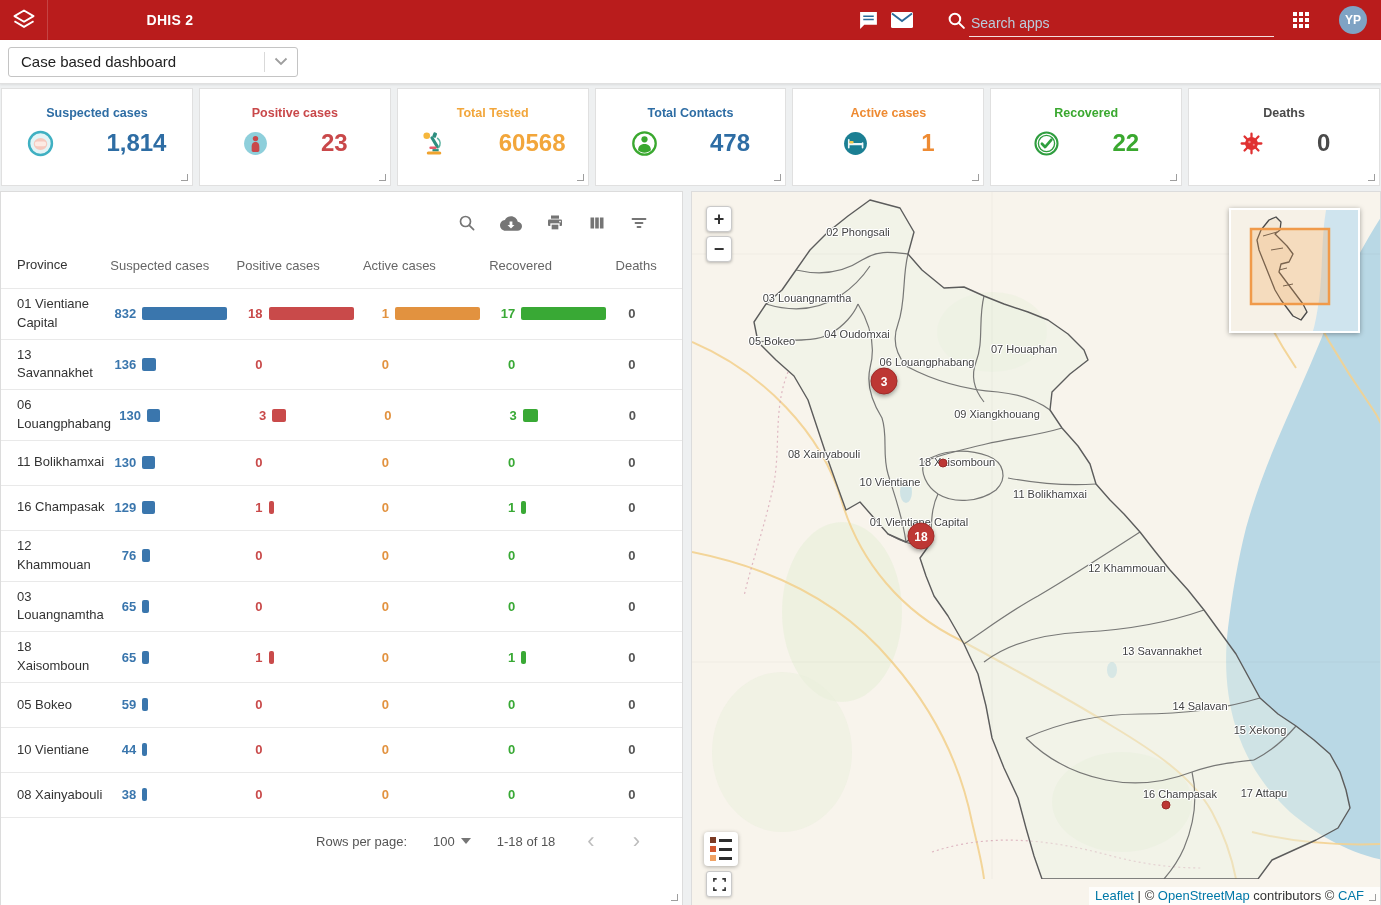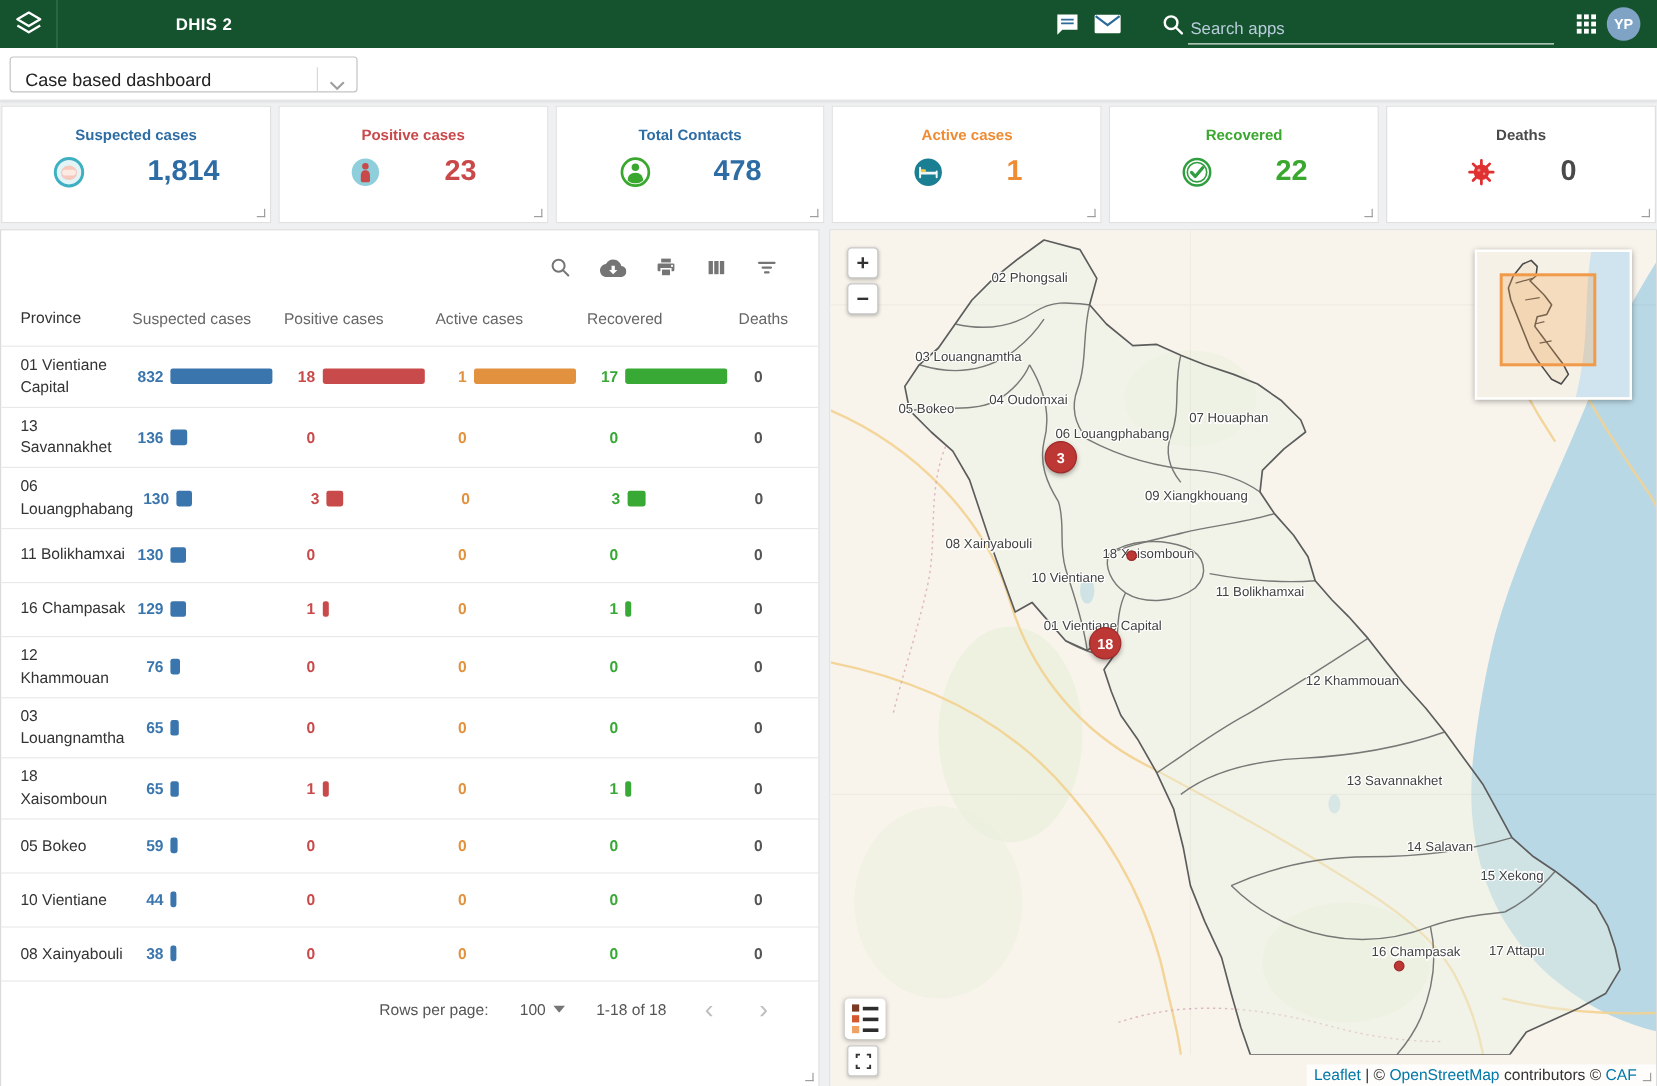--- a/index.html
+++ b/index.html
@@ -1,37 +1,37 @@
 <!DOCTYPE html>
 <html><head>
 <meta charset="utf-8">
 <style>
   * { box-sizing: border-box; margin: 0; padding: 0; }
   html,body { width:1381px; height:905px; overflow:hidden;
     font-family:"Liberation Sans","DejaVu Sans",sans-serif; background:#eef0f1; }
 
   
-  .topbar { height:40px; background:#14532d; display:flex; align-items:center; color:#fff; }
+  .topbar { height:40px; background:#b91c1c; display:flex; align-items:center; color:#fff; }
   .logo-box { width:48px; height:40px; display:flex; align-items:center; justify-content:center;
     border-right:1px solid rgba(255,255,255,.18); cursor:pointer; }
   .app-title { width:244px; text-align:center; font-size:14px; font-weight:700; letter-spacing:.3px; }
   .topbar-spacer { flex:1; }
   .top-icon { width:34px; height:34px; display:flex; align-items:center; justify-content:center; cursor:pointer; }
   .search-wrap { display:flex; align-items:flex-end; margin:0 10px 0 24px; }
   .search-input { width:305px; background:transparent; border:none; border-bottom:1px solid rgba(255,255,255,.85);
     color:#fff; font-size:14px; padding:4px 2px 5px; outline:none; font-family:inherit; }
   .search-input::placeholder { color:#b9cddd; }
   .avatar { width:28px; height:28px; border-radius:50%; background:#7fa3c4; color:#fff; font-size:12px;
-    font-weight:700; display:flex; align-items:center; justify-content:center; margin:0 14px 0 0; cursor:pointer; }
+    font-weight:700; display:flex; align-items:center; justify-content:center; margin:0 14px 0 21px; cursor:pointer; }
 
   
   .dash-bar { height:44px; background:#fff; display:flex; align-items:center; padding-left:8px;
     border-bottom:1px solid #e0e0e0; box-shadow:0 1px 2px rgba(0,0,0,.08); position:relative; z-index:5; }
   .dash-select { width:290px; height:30px; border:1px solid #c4c4c4; border-radius:3px; background:#fff;
-    display:flex; align-items:flex-end; cursor:pointer; }
+    display:flex; align-items:center; cursor:pointer; }
   .dash-select .val { flex:1; padding-left:12px; font-size:15px; color:#212121; }
   .dash-select .div { width:1px; height:20px; background:#d9d9d9; }
   .dash-select .chev { width:32px; display:flex; align-items:center; justify-content:center; }
 
   
   .cards-row { display:flex; gap:6px; padding:4px 1px 5px; }
   .kpi-card { flex:1; height:98px; background:#fff; border:1px solid #e0e0e0; position:relative;
     display:flex; flex-direction:column; align-items:center; }
   .kpi-label { margin-top:17px; font-size:12.5px; font-weight:700; }
   .kpi-valrow { margin-top:9px; display:flex; align-items:center; gap:8px; }
@@ -181,20 +181,38 @@
             <circle cx="13" cy="13" r="11" fill="#8ecfdb"></circle>
             <circle cx="13" cy="8.3" r="2.6" fill="#c9484a"></circle>
             <path d="M13 11.5c-2.9 0-3.7 2.2-3.7 4.7v3.5c0 1 .8 1.4 1.5 1.4h4.4c.7 0 1.5-.4 1.5-1.4v-3.5c0-2.5-.8-4.7-3.7-4.7z" fill="#c9484a"></path>
           </svg>
         </span>
         <span class="kpi-value" style="color: rgb(201, 72, 74);">23</span>
       </div>
       <span class="rz"></span>
     </div>
     <div class="kpi-card">
+      <div class="kpi-label" style="color: rgb(242, 166, 59);">Total Tested</div>
+      <div class="kpi-valrow">
+        <span style="display: flex;">
+          <svg viewBox="0 0 26 26">
+            <circle cx="6.5" cy="5.5" r="3.2" fill="#f6b73c"></circle>
+            <rect x="12.3" y="2.3" width="3.6" height="5" rx="1" fill="#2e8f80" transform="rotate(20 14 5)"></rect>
+            <path d="M11.5 7.5 L16.8 16.2" stroke="#2e8f80" stroke-width="3" stroke-linecap="round"></path>
+            <path d="M17.6 17.4c2.4-3 2.4-7-1-9.8" stroke="#57b09e" stroke-width="1.6" fill="none"></path>
+            <rect x="9" y="15.8" width="7" height="2.6" rx="1.2" fill="#e8596a"></rect>
+            <rect x="12" y="18.4" width="6" height="2.2" fill="#2e8f80"></rect>
+            <rect x="6.5" y="20.6" width="14" height="3" rx="1.5" fill="#f0a32f"></rect>
+          </svg>
+        </span>
+        <span class="kpi-value" style="color: rgb(242, 166, 59);">60568</span>
+      </div>
+      <span class="rz"></span>
+    </div>
+    <div class="kpi-card">
       <div class="kpi-label" style="color: rgb(46, 109, 164);">Total Contacts</div>
       <div class="kpi-valrow">
         <span style="display: flex;">
           <svg viewBox="0 0 26 26">
             <circle cx="13" cy="13" r="10.8" fill="#fff" stroke="#3aa82f" stroke-width="2.2"></circle>
             <circle cx="13" cy="9" r="3" fill="#3aa82f"></circle>
             <path d="M6.8 19.6c0-4 2.4-6.2 6.2-6.2s6.2 2.2 6.2 6.2c-1.7 1.5-3.9 2.3-6.2 2.3s-4.5-.8-6.2-2.3z" fill="#3aa82f"></path>
           </svg>
         </span>
         <span class="kpi-value" style="color: rgb(46, 109, 164);">478</span>

